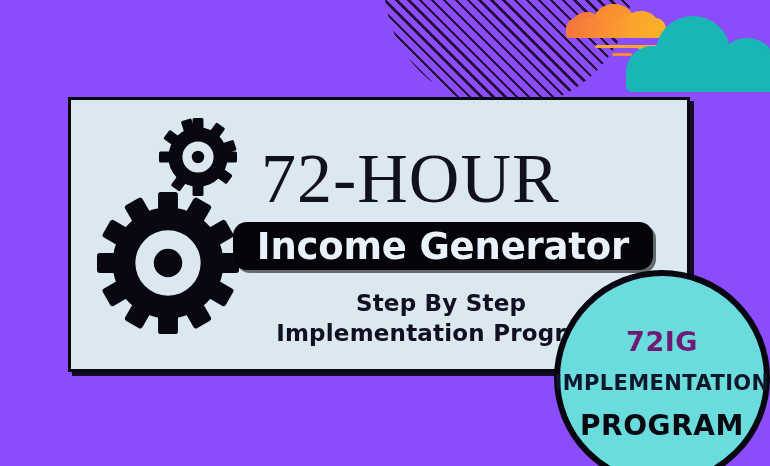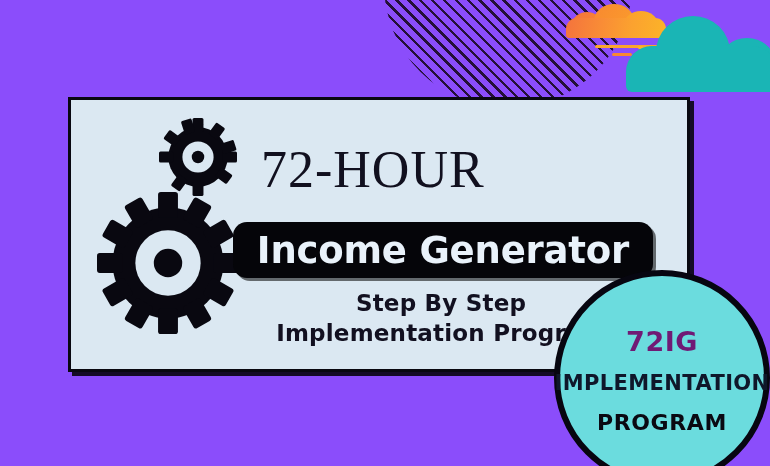--- a/index.html
+++ b/index.html
@@ -162,33 +162,33 @@
   }
   .gear svg { display: block; }
   .gear-small { left: 88px; top: 18px; }
   .gear-large { left: 26px; top: 92px; }
 
   .headline {
     position: absolute;
     left: 190px;
     top: 44px;
     font-family: "Liberation Serif", "DejaVu Serif", serif;
-    font-size: 52px;
+    font-size: 70px;
     line-height: 1;
     font-weight: 400;
     letter-spacing: 1px;
     color: #11101F;
   }
 
   .band {
     position: absolute;
     left: 162px;
     top: 122px;
     width: 420px;
-    height: 56px;
+    height: 48px;
     background: #050509;
     border-radius: 14px;
     display: flex;
     align-items: center;
     justify-content: center;
     box-shadow: 3px 3px 0 0 rgba(0,0,0,0.55);
   }
   .band-text {
     font-family: "DejaVu Sans", "Liberation Sans", sans-serif;
     font-size: 37px;
@@ -244,21 +244,21 @@
     font-size: 21px;
     font-weight: 700;
     color: #0f172a;
     letter-spacing: 0.4px;
     line-height: 1;
     white-space: nowrap;
   }
   .badge-line3 {
     margin-top: 18px;
     font-family: "DejaVu Sans", "Liberation Sans", sans-serif;
-    font-size: 22px;
+    font-size: 28px;
     font-weight: 700;
     color: #0A0912;
     letter-spacing: 0.6px;
     line-height: 1;
   }
 </style>
 </head>
 <body>
 
 <div id="stage">

